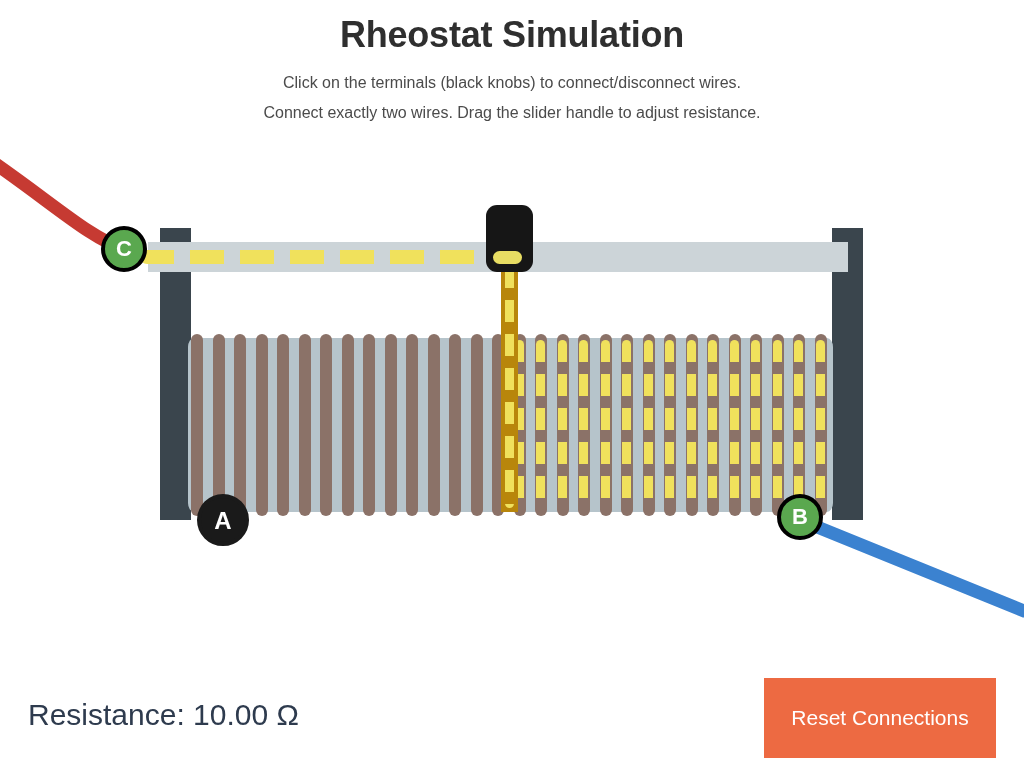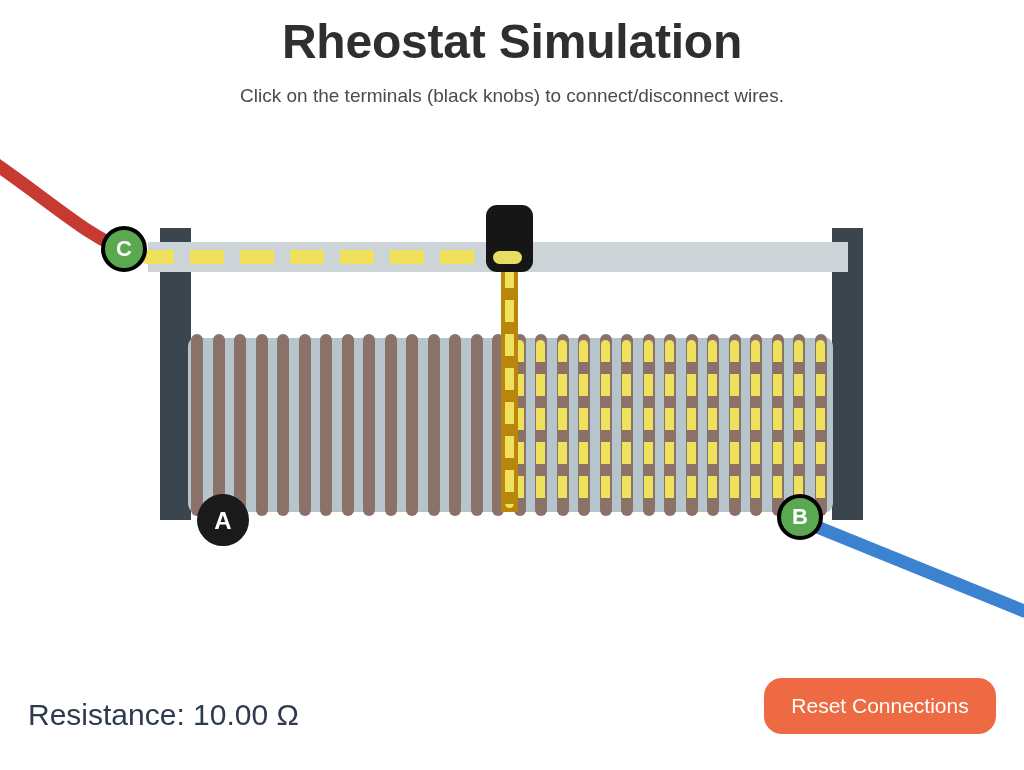--- a/index.html
+++ b/index.html
@@ -20,27 +20,27 @@
   #header {
     position: absolute;
     left: 0;
     top: 0;
     width: 1024px;
     text-align: center;
   }
   #page-title {
     margin: 0;
     padding-top: 14px;
-    font-size: 48px;
+    font-size: 36px;
     font-weight: bold;
     color: #2f2f2f;
     letter-spacing: -0.2px;
   }
   .subtitle-line {
-    font-size: 19px;
+    font-size: 16px;
     color: #4b4b4b;
     line-height: 30px;
   }
   #subtitle-1 { margin-top: 12px; }
 
   
   #stage {
     position: absolute;
     left: 0;
     top: 0;
@@ -199,36 +199,37 @@
     top: 698px;
     font-size: 30px;
     font-weight: normal;
     color: #2e3b4e;
   }
   #reset-button {
     position: absolute;
     left: 764px;
     top: 678px;
     width: 232px;
-    height: 56px;
+    height: 80px;
     background: #ed6a42;
     color: #ffffff;
     border: none;
-    border-radius: 18px;
+    border-radius: 0;
     font-family: "Liberation Sans", sans-serif;
     font-size: 21px;
     cursor: pointer;
   }
 </style>
 </head>
 <body>
 
 <div id="header">
   <h1 id="page-title">Rheostat Simulation</h1>
   <div id="subtitle-1" class="subtitle-line">Click on the terminals (black knobs) to connect/disconnect wires.</div>
+  <div id="subtitle-2" class="subtitle-line">Connect exactly two wires. Drag the slider handle to adjust resistance.</div>
 </div>
 
 <div id="stage">
 
   <svg id="wire-layer" viewBox="0 0 1024 680">
     <path id="wire-c" d="M -10 160 C 55 205, 90 238, 124 249" stroke="#c63a32" stroke-width="13" fill="none" stroke-linecap="round"></path>
     <path id="wire-b" d="M 800 520 L 1024 611" stroke="#3b82d0" stroke-width="13" fill="none" stroke-linecap="round"></path>
   </svg>
 
   <div id="post-left" class="post"></div>

